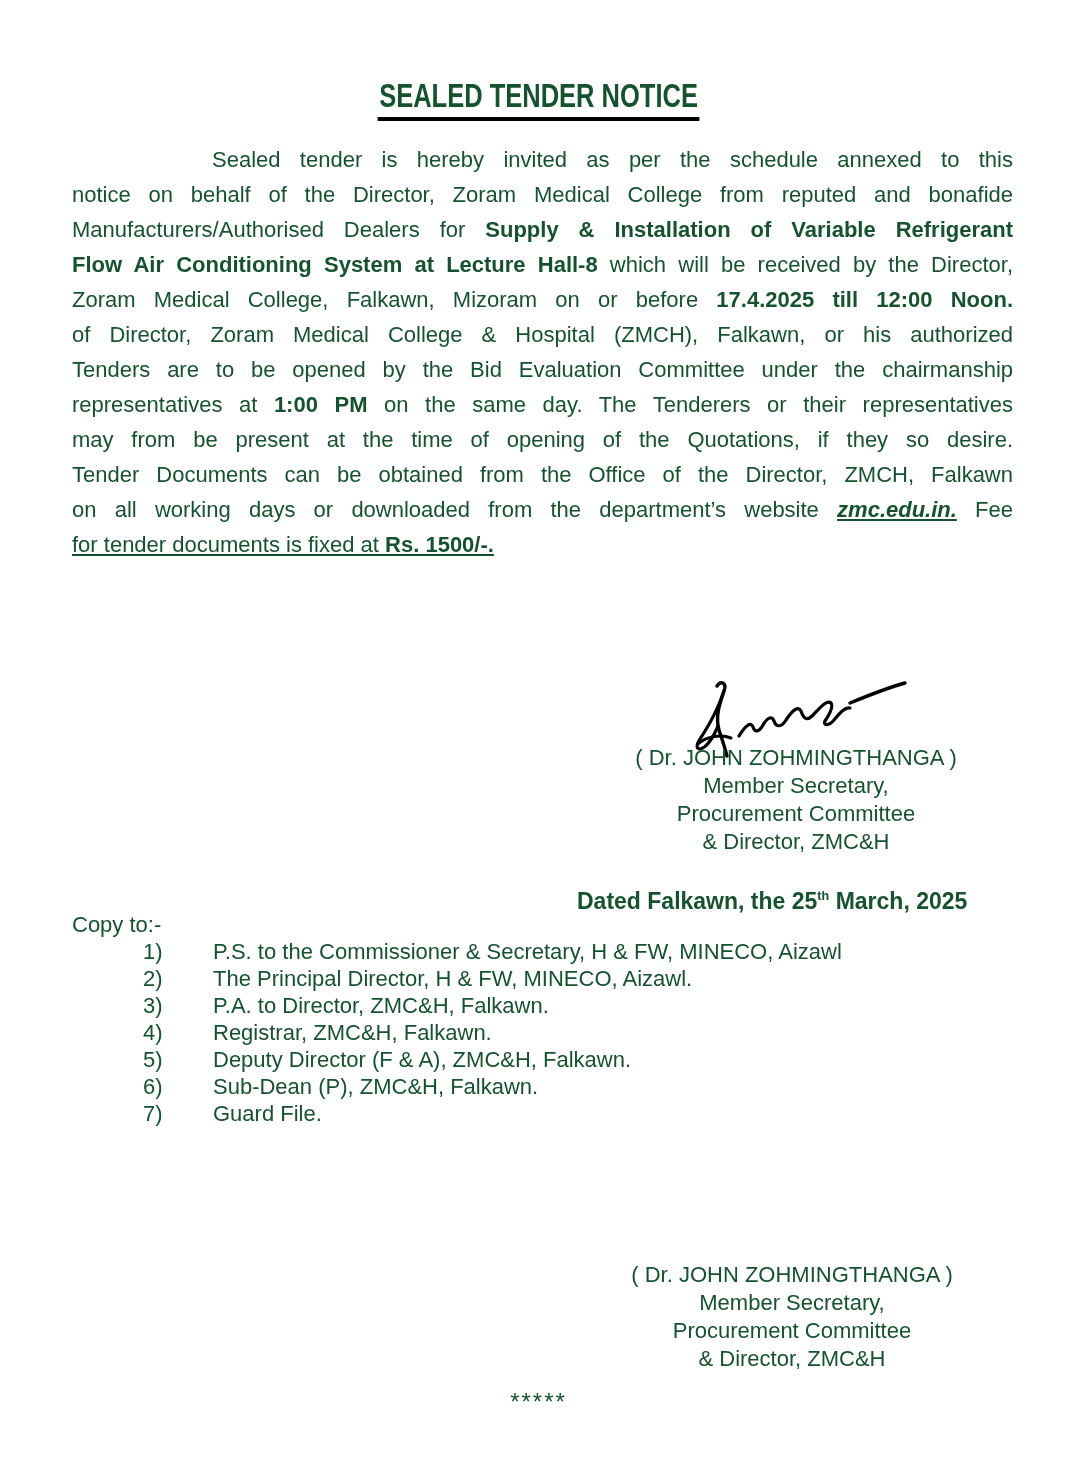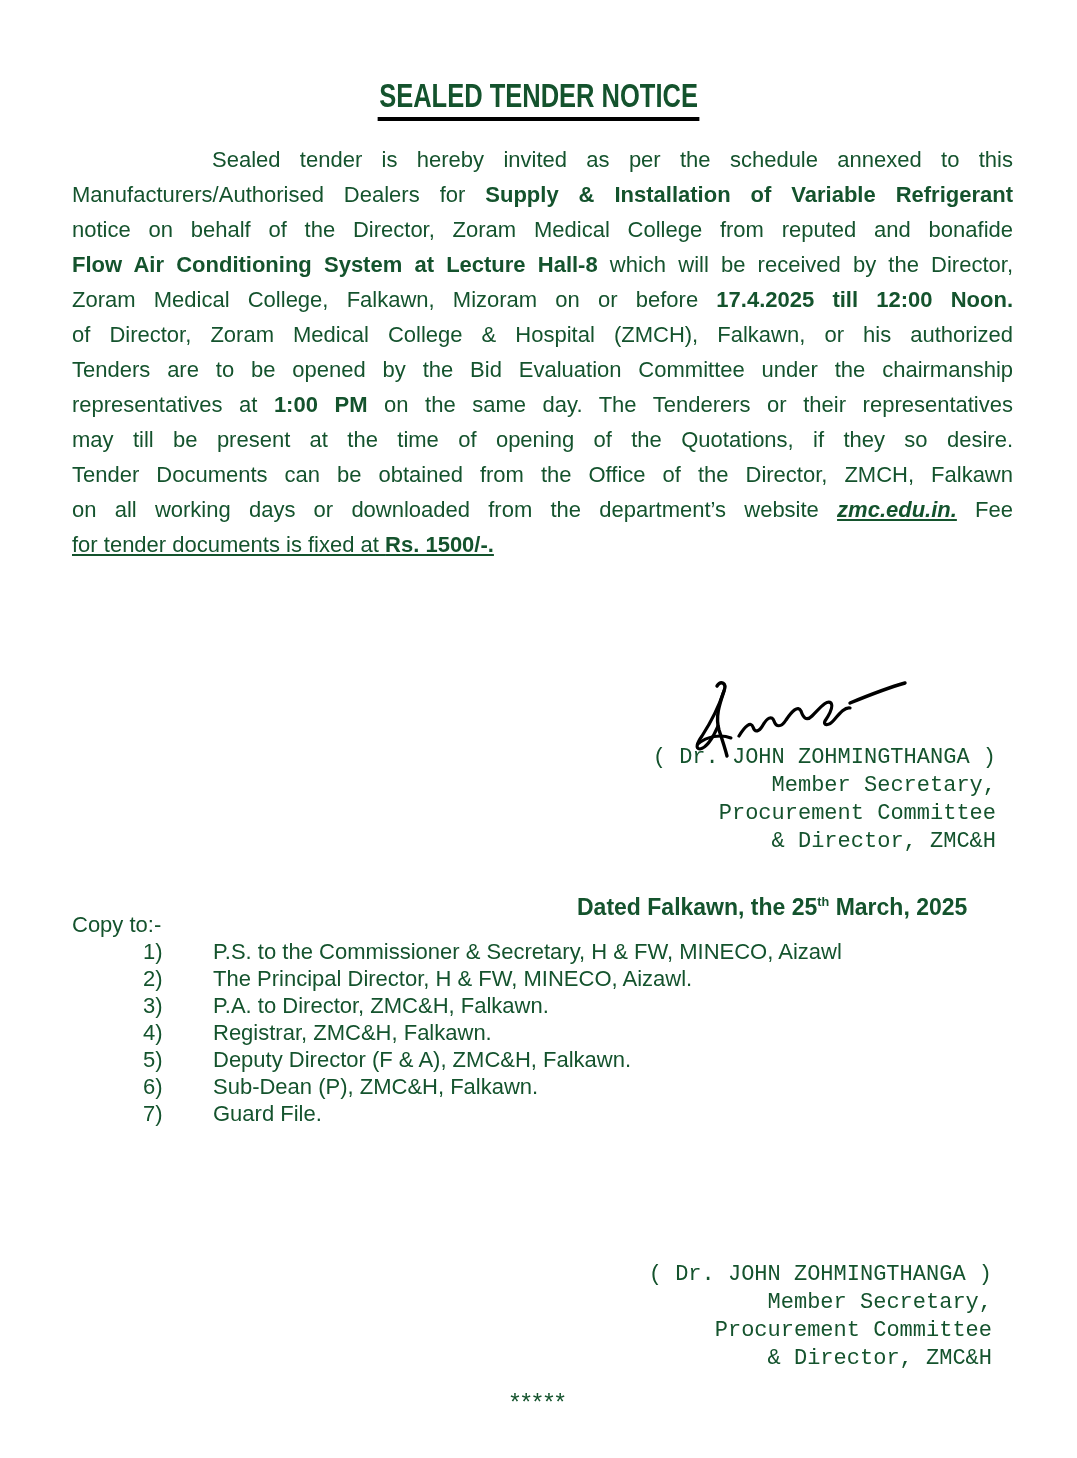--- a/index.html
+++ b/index.html
@@ -31,53 +31,53 @@
   }
   .line.first{text-indent:140px;}
   .line.last{text-align-last:left;text-decoration:underline;}
   .rb{font-weight:700;}
   .ri{font-style:italic;}
   .ru{text-decoration:underline;}
   sup{font-size:0.55em;vertical-align:super;line-height:0;}
   
   .sig-svg{position:absolute;left:693px;top:676px;}
   
-  .sig-block{position:absolute;width:400px;text-align:right;font-size:22px;line-height:28px;font-family:Liberation Mono, monospace;}
+  .sig-block{position:absolute;width:400px;text-align:center;font-size:22px;line-height:28px;}
   .sig-block-1{top:744px;left:596px;}
   .sig-block-2{top:1261px;left:592px;}
   
   .memo-row{position:absolute;top:882px;left:72px;width:941px;font-size:23px;font-weight:700;line-height:27px;}
-  .memo-dated{position:absolute;left:505px;top:12px;text-align:center;}
+  .memo-dated{position:absolute;left:505px;top:6px;text-align:center;}
   
   .copy-label{position:absolute;top:911px;left:72px;font-size:22px;line-height:27px;}
   .copy-list{position:absolute;top:938px;left:72px;width:941px;font-size:22px;}
   .copy-row{height:27px;line-height:27px;white-space:nowrap;}
   .copy-num{display:inline-block;margin-left:71px;width:70px;}
   
   .stars{position:absolute;top:1388px;left:0;width:100%;text-align:center;font-size:24px;letter-spacing:2px;}
 </style>
 </head>
 <body>
 
 <div class="page">
 
   <div class="title-wrap">
     <h1 class="doc-title">SEALED TENDER NOTICE</h1>
   </div>
 
   <div class="body-text">
     <div class="line first"><span>Sealed tender is hereby invited as per the schedule annexed to this</span></div>
+    <div class="line"><span>notice on behalf of the Director, Zoram Medical College from reputed and bonafide</span></div>
     <div class="line"><span>Manufacturers/Authorised Dealers for </span><span class="rb">Supply &amp; Installation of Variable Refrigerant</span></div>
-    <div class="line"><span>notice on behalf of the Director, Zoram Medical College from reputed and bonafide</span></div>
     <div class="line"><span class="rb">Flow Air Conditioning System at Lecture Hall-8</span><span> which will be received by the Director,</span></div>
     <div class="line"><span>Zoram Medical College, Falkawn, Mizoram on or before </span><span class="rb">17.4.2025 till 12:00 Noon.</span></div>
     <div class="line"><span>of Director, Zoram Medical College &amp; Hospital (ZMCH), Falkawn, or his authorized</span></div>
     <div class="line"><span>Tenders are to be opened by the Bid Evaluation Committee under the chairmanship</span></div>
     <div class="line"><span>representatives at </span><span class="rb">1:00 PM</span><span> on the same day. The Tenderers or their representatives</span></div>
-    <div class="line"><span>may till be present at the time of opening of the Quotations, if they so desire.</span></div>
+    <div class="line"><span>may from be present at the time of opening of the Quotations, if they so desire.</span></div>
     <div class="line"><span>Tender Documents can be obtained from the Office of the Director, ZMCH, Falkawn</span></div>
     <div class="line"><span>on all working days or downloaded from the department’s website </span><span class="rb ri ru">zmc.edu.in.</span><span> Fee</span></div>
     <div class="line last"><span>for tender documents is fixed at </span><span class="rb">Rs. 1500/-.</span></div>
   </div>
 
   <svg class="sig-svg" width="220" height="84" viewBox="0 0 220 84" fill="none">
     <path d="M24,10 C28,4 34,7 31,15 C27,27 22,40 26,54 C29,63 32,72 34,80" stroke="#000" stroke-width="3.4" stroke-linecap="round" fill="none"></path>
     <path d="M31,15 C26,30 18,46 9,60 C4,67 2,73 7,73 C13,72 20,62 25,50" stroke="#000" stroke-width="3.2" stroke-linecap="round" fill="none"></path>
     <path d="M5,68 C14,60 28,58 38,62" stroke="#000" stroke-width="3" stroke-linecap="round" fill="none"></path>
     <path d="M46,60 C52,50 58,45 60,51 C62,57 66,56 70,49 C74,42 79,39 81,45 C83,51 88,52 93,44 C99,35 105,29 108,35 C110,41 113,46 119,40 C127,32 134,23 138,27 C141,31 136,39 132,45 C130,49 135,51 141,44 C147,37 152,31 157,32" stroke="#000" stroke-width="3.2" stroke-linecap="round" fill="none"></path>

